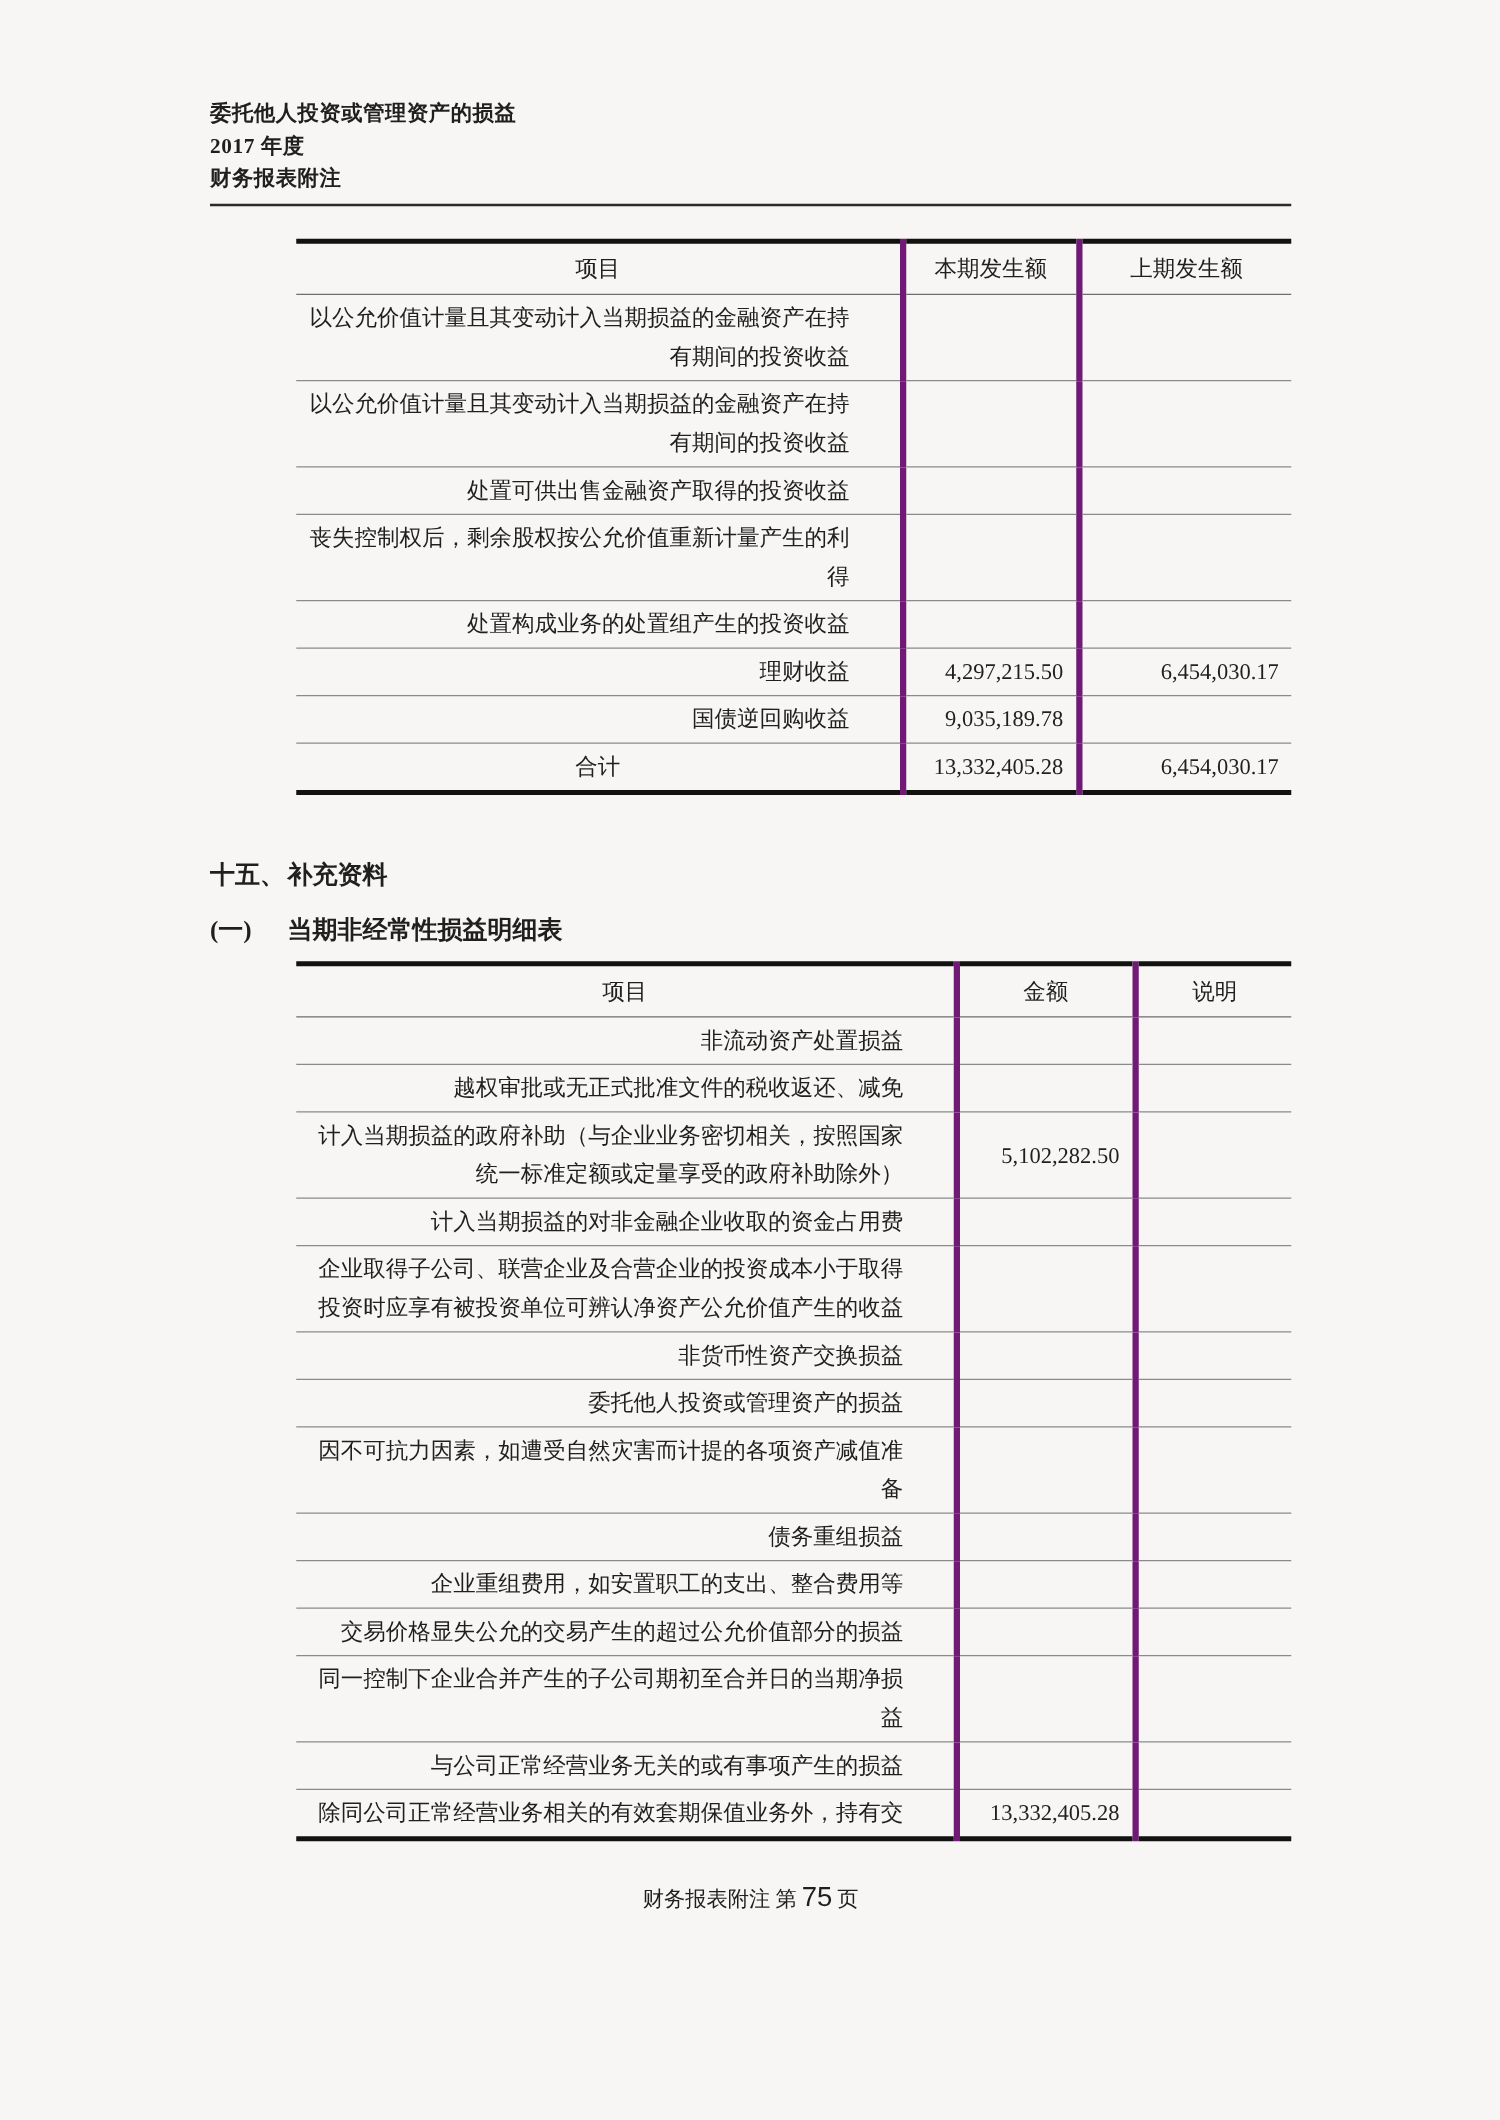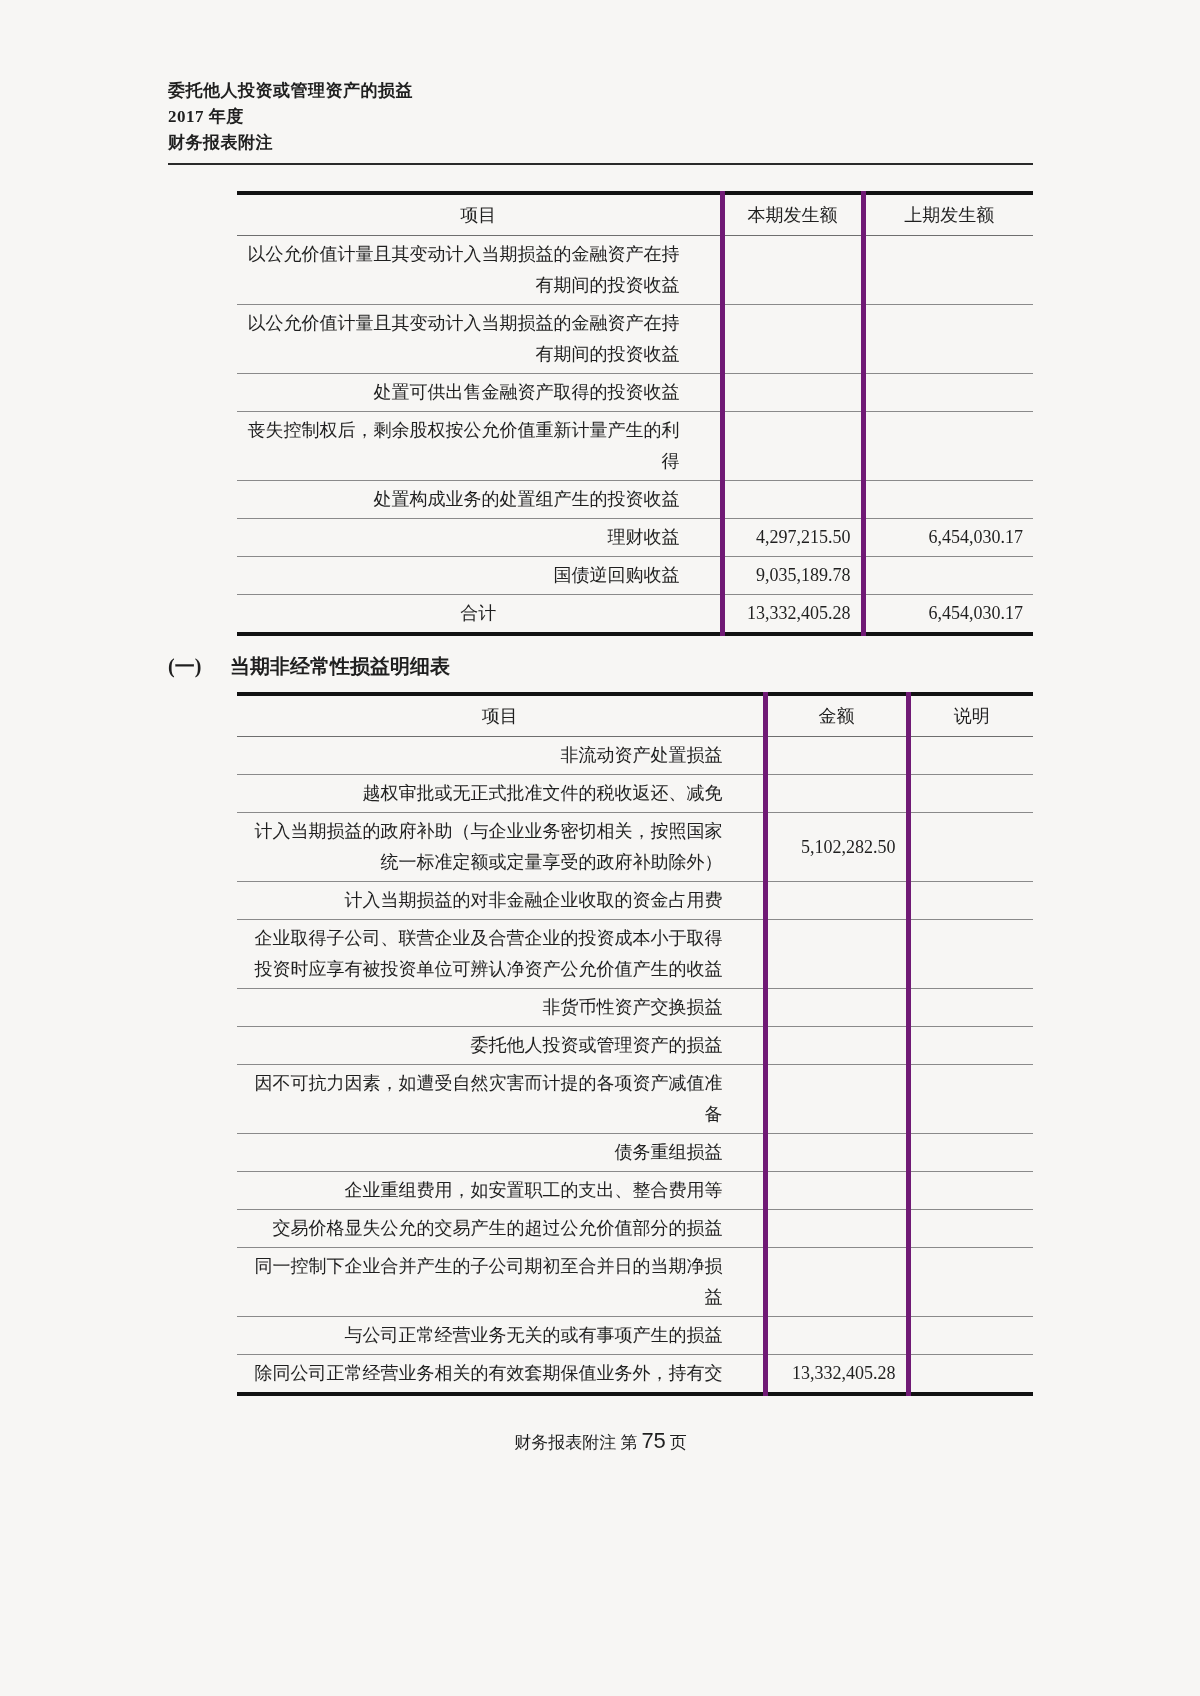--- a/index.html
+++ b/index.html
@@ -134,20 +134,24 @@
           <td class="c-num"></td>
         </tr>
         <tr class="total-row">
           <td class="c-item">合计</td>
           <td class="c-num">13,332,405.28</td>
           <td class="c-num">6,454,030.17</td>
         </tr>
       </tbody>
   </table>
 
+  <div class="section-heading">
+    <span class="heading-number">十五、</span>
+    <span>补充资料</span>
+  </div>
 
   <div class="subsection-heading">
     <span class="heading-number">(一)</span>
     <span>当期非经常性损益明细表</span>
   </div>
 
   <table class="fin-table" id="table2">
     <colgroup>
       <col style="width:528px">
         <col style="width:143px">

